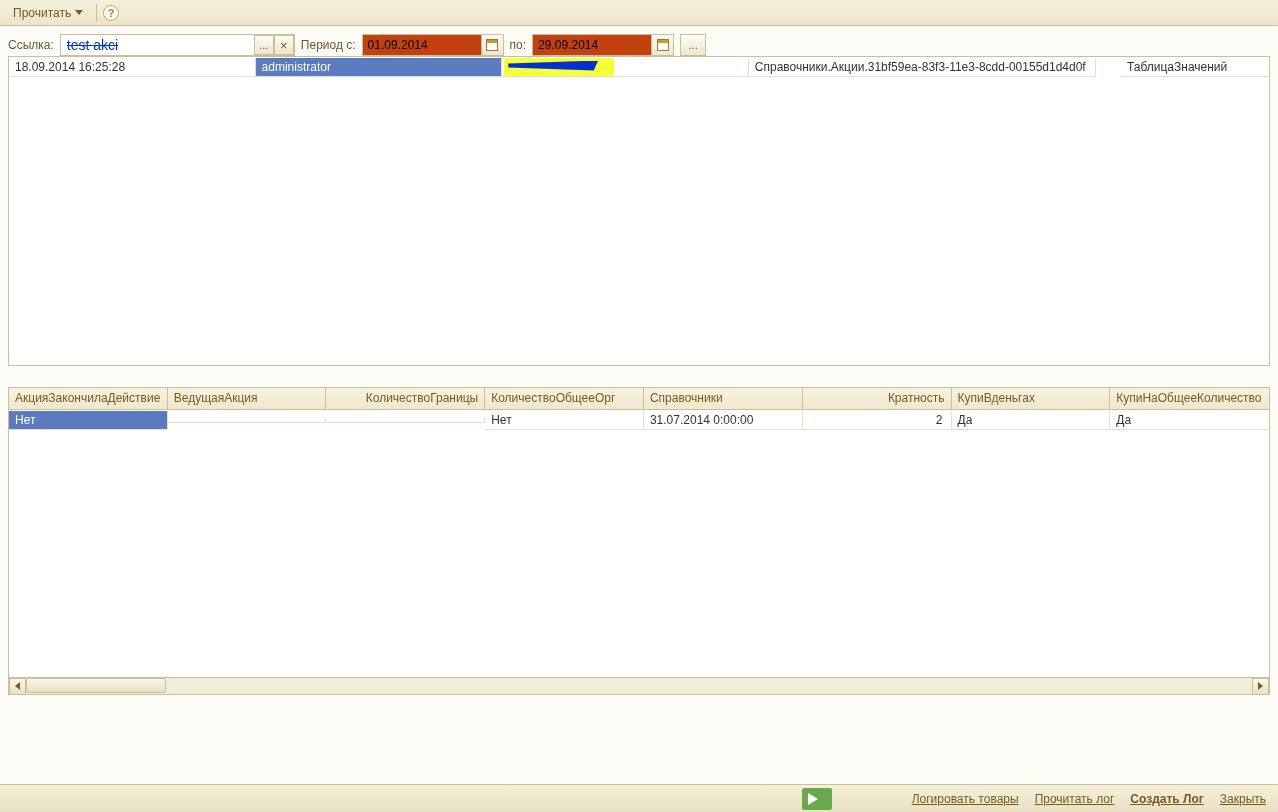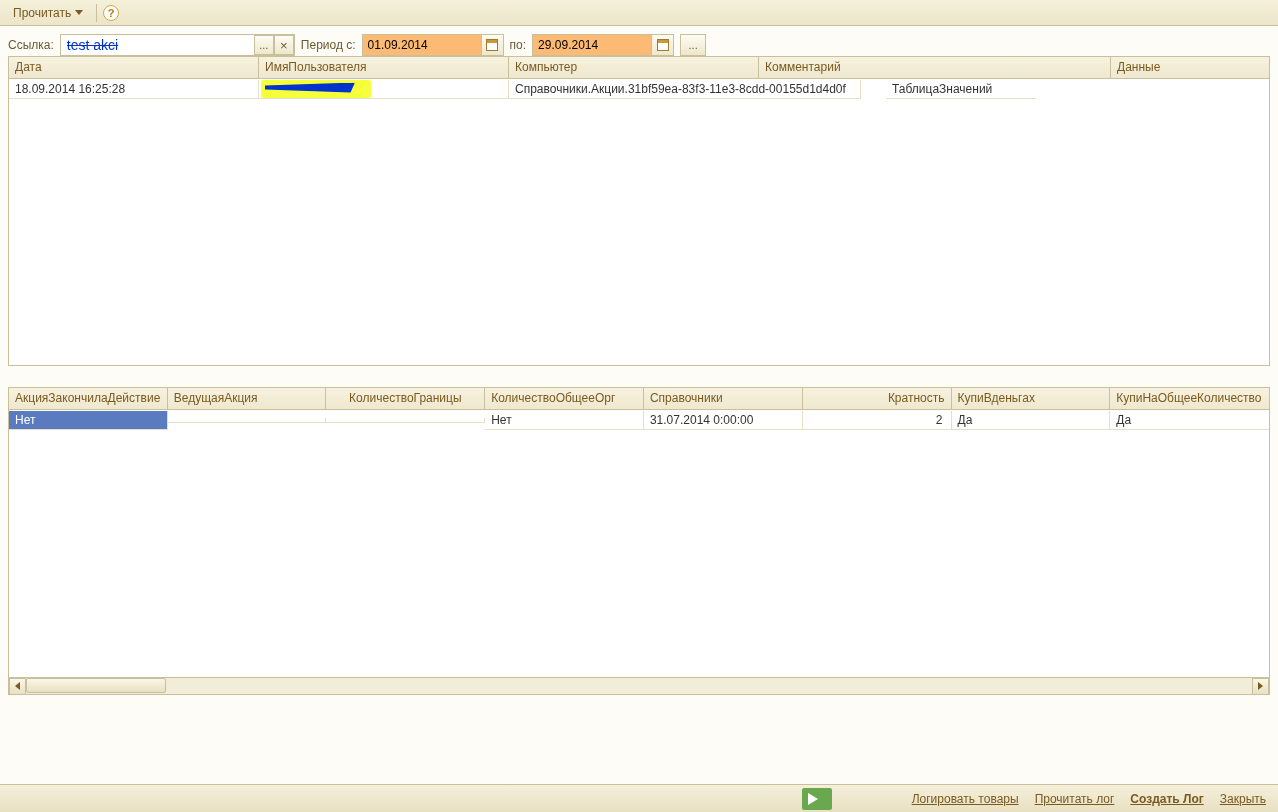--- a/index.html
+++ b/index.html
@@ -48,21 +48,21 @@
     flex:1; display:flex; align-items:center;
     border:1px solid #c9bf9a; background:#fff; height:22px;
   }
   .link-input { flex:1; border:none; outline:none; padding:0 6px; font-size:14px; color:#0033cc; text-decoration: line-through;}
   .btn-small {
     width:20px; height:20px; border:1px solid #c9bf9a; background:linear-gradient(#fdfcf4,#eee7cd);
     display:flex;align-items:center;justify-content:center; cursor:pointer; font-size:11px; color:#6b5a2f;
   }
   .date-group { display:flex; align-items:center; }
   .date-input {
-    width:120px; height:22px; border:1px solid #c9bf9a; background:#fdba74; padding:0 5px; outline:none; font-size:12px;
+    width:120px; height:22px; border:1px solid #c9bf9a; background:#c2410c; padding:0 5px; outline:none; font-size:12px;
   }
   .cal-btn {
     width:22px; height:22px; border:1px solid #c9bf9a; border-left:none;
     background:linear-gradient(#fdfcf4,#eee7cd);
     display:flex; align-items:center; justify-content:center; cursor:pointer;
   }
   .cal-icon {
     width:12px;height:12px; border:1px solid #a07a2a; background:#fff; position:relative;
   }
   .cal-icon::before{content:"";position:absolute;top:0;left:0;right:0;height:3px;background:#c79a3a;}
@@ -92,21 +92,21 @@
   }
   .redact-blue2 {
     position:relative; z-index:1; display:inline-block; width:90px; height:10px; background:#0033cc;
     clip-path: polygon(0 30%, 100% 0, 95% 100%, 0 70%);
   }
   
   .g1c0{width:250px;} .g1c1{width:250px;} .g1c2{width:250px;} .g1c3{width:352px;} .g1c4{width:150px;}
   
   .g2c0{width:160px;} .g2c1{width:160px;} .g2c2{width:160px; text-align:left;} .g2c3{width:160px;} .g2c4{width:160px;} .g2c5{width:150px; text-align:right;} .g2c6{width:160px;} .g2c7{width:160px;}
   .g2c5.gc{padding-right:8px;}
-  .g2c2-head{width:160px; text-align:center;}
+  .g2c2-head{width:160px; text-align:right;}
   .scrollbar-horiz {
     height:17px; background:#f2edd9; border-top:1px solid #c9bf9a; display:flex; align-items:center;
   }
   .sb-btn { width:17px; height:17px; background:linear-gradient(#fbf7e8,#e8e0c2); border:1px solid #c9bf9a; display:flex;align-items:center;justify-content:center; cursor:pointer;}
   .sb-track { flex:1; height:17px; position:relative; }
   .sb-thumb { position:absolute; left:0; top:0; height:15px; width:140px; background:linear-gradient(#fbf7e8,#e8e0c2); border:1px solid #c9bf9a; border-radius:2px;}
   .footer {
     flex:1;
   }
   .bottom-bar {
@@ -158,30 +158,24 @@
       <input class="date-input" value="29.09.2014" style="">
       <div class="cal-btn">
           <div class="cal-icon"></div>
         </div>
     </div>
     <div class="btn-small" style="height:22px;width:26px;">...</div>
   </div>
 </div>
 
 <div class="grid-wrap grid1">
-  <div class="grid-header">
-    <div class="gh g1c0">Дата</div>
-    <div class="gh g1c1">ИмяПользователя</div>
-    <div class="gh g1c2">Компьютер</div>
-    <div class="gh g1c3">Комментарий</div>
-    <div class="gh g1c4" style="border-right:none;">Данные</div>
-  </div>
   <div class="grid-body">
     <div class="grid-row">
       <div class="gc g1c0">18.09.2014 16:25:28</div>
+      <div class="gc g1c1 selected">administrator</div>
       <div class="gc g1c2">
         <span class="redact-yellow-wrap">
           <span class="redact-yellow"></span>
           <span class="redact-blue2"></span>
         </span>
       </div>
       <div class="gc g1c3">Справочники.Акции.31bf59ea-83f3-11e3-8cdd-00155d1d4d0f</div>
       <div class="gc g1c4" style="border-right:none;margin-left:25px;">ТаблицаЗначений</div>
     </div>
   </div>

